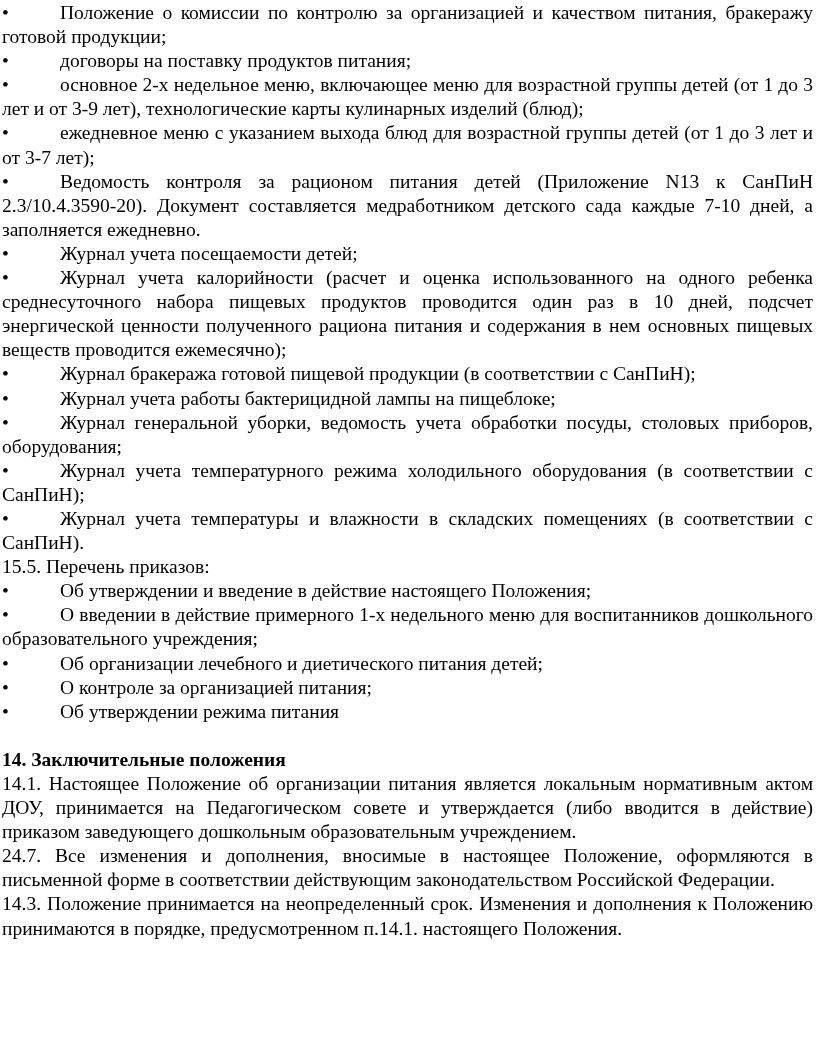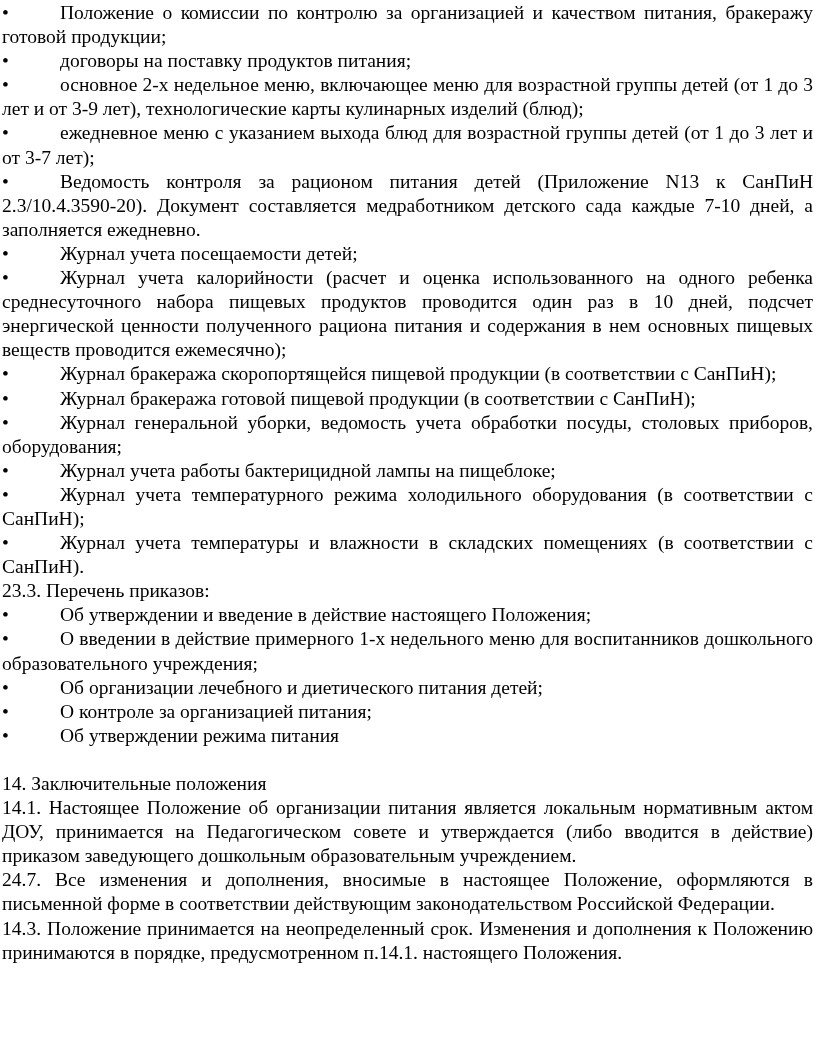--- a/index.html
+++ b/index.html
@@ -27,47 +27,46 @@
     margin: 0;
     padding: 0;
     text-align: justify;
   }
   .bullet-marker {
     display: inline-block;
     width: 58px;
     text-align: left;
   }
   .heading-prefix {
-    font-weight: normal;
+    font-weight: bold;
   }
   .heading-title {
-    font-weight: normal;
+    font-weight: bold;
   }
   .spacer {
     height: 24.1px;
   }
 </style>
 </head>
 <body>
 
 <div class="doc" id="doc-root" style="background: rgb(255, 255, 255); color: rgb(0, 0, 0);">
     <p class="para"><span class="bullet-marker">•</span><span>Положение о комиссии по контролю за организацией и качеством питания, бракеражу готовой продукции;</span></p>
     <p class="para"><span class="bullet-marker">•</span><span>договоры на поставку продуктов питания;</span></p>
     <p class="para"><span class="bullet-marker">•</span><span>основное 2-х недельное меню, включающее меню для возрастной группы детей (от 1 до 3 лет и от 3-9 лет), технологические карты кулинарных изделий (блюд);</span></p>
     <p class="para"><span class="bullet-marker">•</span><span>ежедневное меню с указанием выхода блюд для возрастной группы детей (от 1 до 3 лет и от 3-7 лет);</span></p>
     <p class="para"><span class="bullet-marker">•</span><span>Ведомость контроля за рационом питания детей (Приложение N13 к СанПиН 2.3/10.4.3590-20). Документ составляется медработником детского сада каждые 7-10 дней, а заполняется ежедневно.</span></p>
     <p class="para"><span class="bullet-marker">•</span><span>Журнал учета посещаемости детей;</span></p>
     <p class="para"><span class="bullet-marker">•</span><span>Журнал учета калорийности (расчет и оценка использованного на одного ребенка среднесуточного набора пищевых продуктов проводится один раз в 10 дней, подсчет энергической ценности полученного рациона питания и содержания в нем основных пищевых веществ проводится ежемесячно);</span></p>
-    <p class="para"><span class="bullet-marker">•</span><span>Журнал бракеража скоропортящейся пищевой продукции (в соответствии с СанПиН);</span></p>
     <p class="para"><span class="bullet-marker">•</span><span>Журнал бракеража готовой пищевой продукции (в соответствии с СанПиН);</span></p>
+    <p class="para"><span class="bullet-marker">•</span><span>Журнал учета работы бактерицидной лампы на пищеблоке;</span></p>
     <p class="para"><span class="bullet-marker">•</span><span>Журнал генеральной уборки, ведомость учета обработки посуды, столовых приборов, оборудования;</span></p>
-    <p class="para"><span class="bullet-marker">•</span><span>Журнал учета работы бактерицидной лампы на пищеблоке;</span></p>
     <p class="para"><span class="bullet-marker">•</span><span>Журнал учета температурного режима холодильного оборудования (в соответствии с СанПиН);</span></p>
     <p class="para"><span class="bullet-marker">•</span><span>Журнал учета температуры и влажности в складских помещениях (в соответствии с СанПиН).</span></p>
-    <p class="para"><span>23.3. Перечень приказов:</span></p>
+    <p class="para"><span>15.5. Перечень приказов:</span></p>
     <p class="para"><span class="bullet-marker">•</span><span>Об утверждении и введение в действие настоящего Положения;</span></p>
     <p class="para"><span class="bullet-marker">•</span><span>О введении в действие примерного 1-х недельного меню для воспитанников дошкольного образовательного учреждения;</span></p>
     <p class="para"><span class="bullet-marker">•</span><span>Об организации лечебного и диетического питания детей;</span></p>
     <p class="para"><span class="bullet-marker">•</span><span>О контроле за организацией питания;</span></p>
     <p class="para"><span class="bullet-marker">•</span><span>Об утверждении режима питания</span></p>
     <div class="spacer"></div>
     <p class="para"><span class="heading-prefix">14. </span><span class="heading-title">Заключительные положения</span></p>
     <p class="para"><span>14.1. Настоящее Положение об организации питания является локальным нормативным актом ДОУ, принимается на Педагогическом совете и утверждается (либо вводится в действие) приказом заведующего дошкольным образовательным учреждением.</span></p>
     <p class="para"><span>24.7. Все изменения и дополнения, вносимые в настоящее Положение, оформляются в письменной форме в соответствии действующим законодательством Российской Федерации.</span></p>
     <p class="para"><span>14.3. Положение принимается на неопределенный срок. Изменения и дополнения к Положению принимаются в порядке, предусмотренном п.14.1. настоящего Положения.</span></p>

